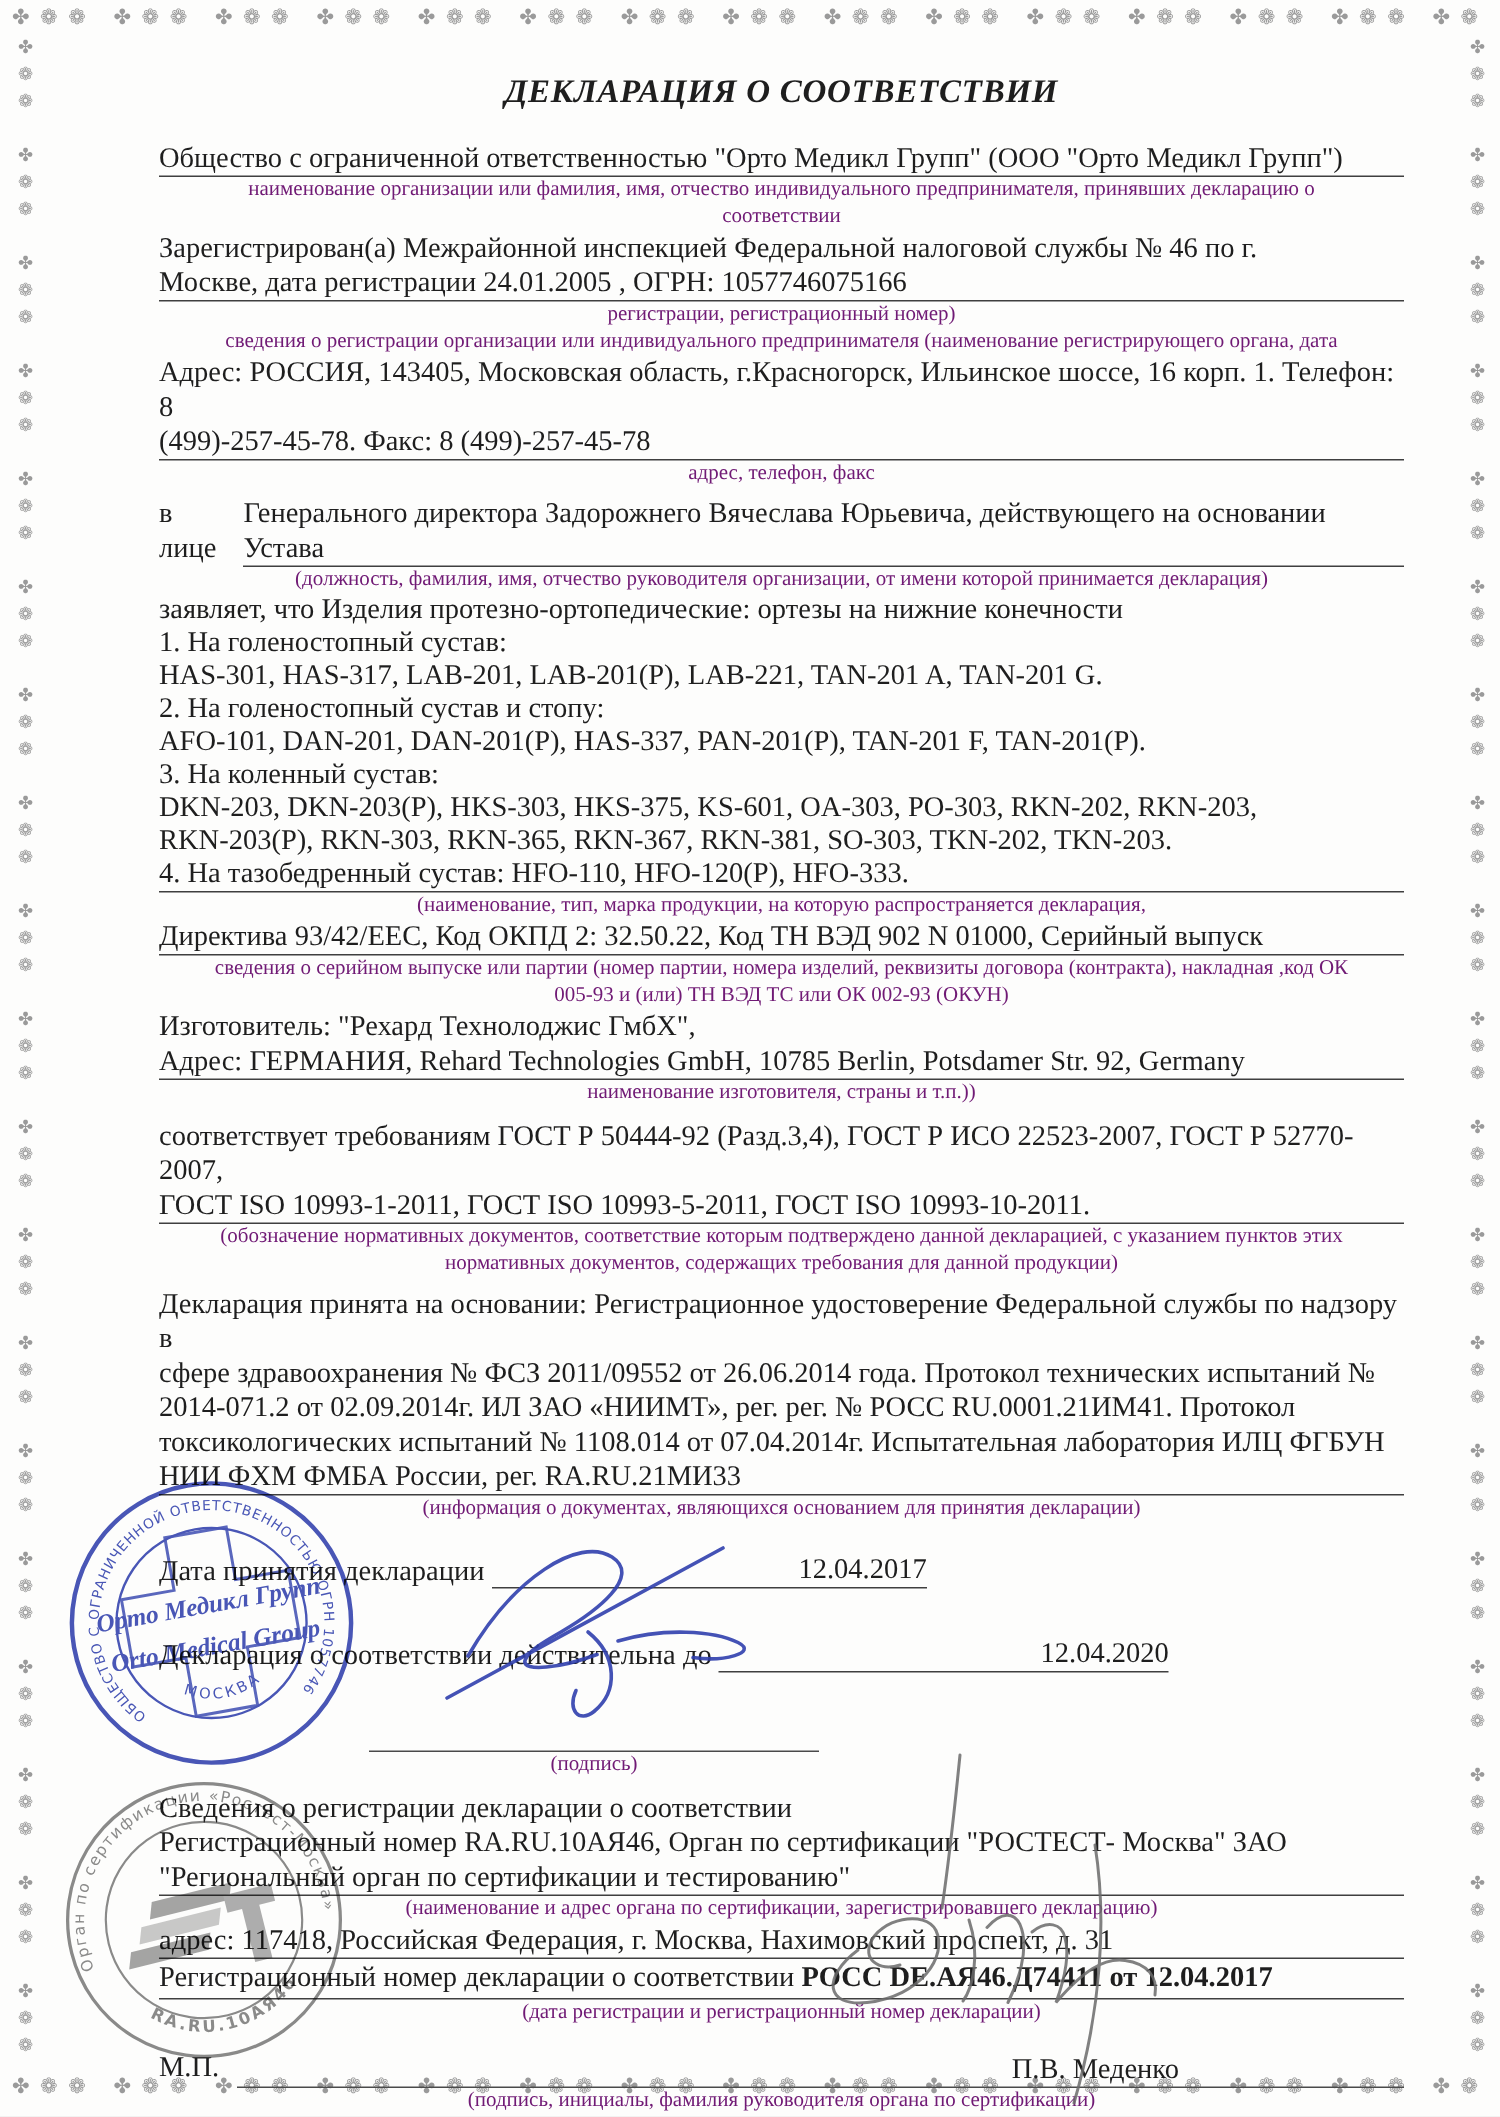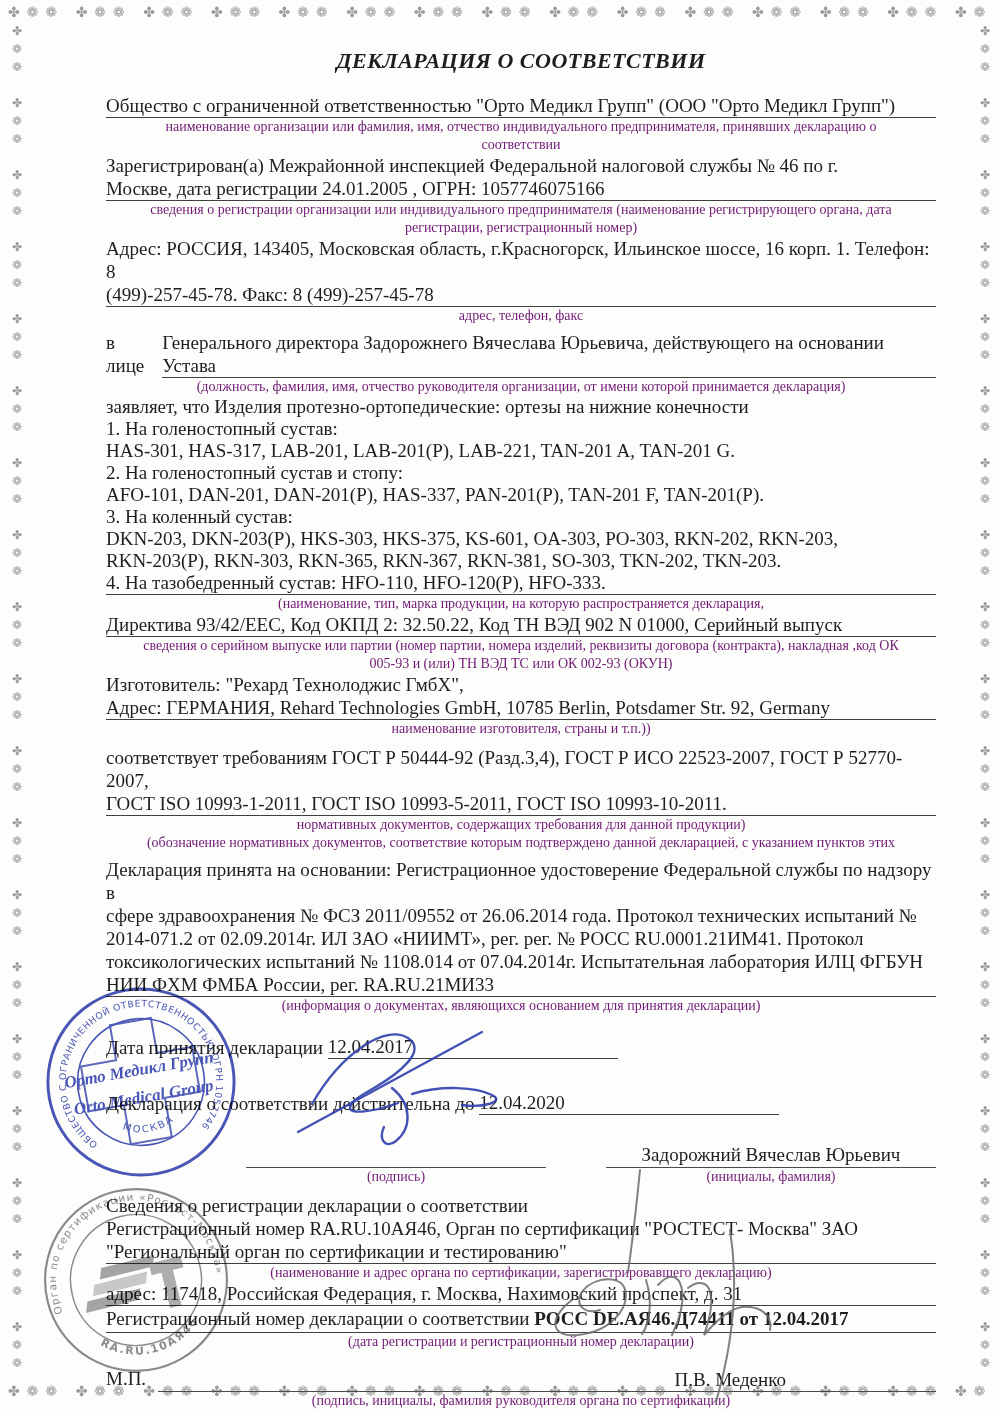--- a/index.html
+++ b/index.html
@@ -21,21 +21,21 @@
 
   .title{font-size:22px; font-weight:bold; text-align:center; letter-spacing:.5px; margin:0 0 20px 0;font-style:italic;}
 
   .ln{font-size:19px; line-height:23px; margin:0;}
   .u{border-bottom:1.6px solid #3f3f3f;}
   .cap{font-size:14px; line-height:18px; text-align:center; margin:0; color:#701a75;}
   .items .ln{line-height:22px;}
   .b{font-weight:bold;}
   .gap6{margin-top:6px;} .gap8{margin-top:8px;} .gap12{margin-top:12px;} .gap32{margin-top:32px;}
 
-  .inline-u{display:inline-block; border-bottom:1.6px solid #3f3f3f; vertical-align:bottom;}
+  .inline-u{display:inline-block; border-bottom:1.6px solid #3f3f3f; vertical-align:bottom;text-align:right;}
   .w290{width:290px;} .w300{width:300px;}
   .flexline{display:flex;}
   .flexline .fill{flex:1 1 auto; border-bottom:1.6px solid #3f3f3f;}
 
   .sigrow{display:flex; margin-top:28px;}
   .sigcol-l{margin-left:140px; width:300px; text-align:center;}
   .sigcol-r{margin-left:auto; width:330px; text-align:center;}
   .sigline{border-bottom:1.4px solid #4a4a4a; height:24px;}
   .signame{font-size:19px; line-height:24px; border-bottom:1.4px solid #4a4a4a;}
 
@@ -59,22 +59,22 @@
 
   <div class="content">
     <p class="title">ДЕКЛАРАЦИЯ О СООТВЕТСТВИИ</p>
 
     <p class="ln u">Общество с ограниченной ответственностью "Орто Медикл Групп"  (ООО "Орто Медикл Групп")</p>
     <p class="cap">наименование организации или фамилия, имя, отчество индивидуального предпринимателя, принявших декларацию о</p>
     <p class="cap">соответствии</p>
 
     <p class="ln">Зарегистрирован(а) Межрайонной инспекцией Федеральной налоговой службы № 46 по г.</p>
     <p class="ln u">Москве, дата регистрации 24.01.2005 , ОГРН: 1057746075166</p>
+    <p class="cap">регистрации, регистрационный номер)</p>
     <p class="cap">сведения о регистрации организации или индивидуального предпринимателя (наименование регистрирующего органа, дата</p>
-    <p class="cap">регистрации, регистрационный номер)</p>
 
     <p class="ln">Адрес: РОССИЯ, 143405, Московская область, г.Красногорск, Ильинское шоссе, 16 корп. 1. Телефон: 8</p>
     <p class="ln u">(499)-257-45-78. Факс: 8 (499)-257-45-78</p>
     <p class="cap">адрес, телефон, факс</p>
 
     <p class="ln flexline gap6"><span>в лице </span>&nbsp;<span class="fill">Генерального директора Задорожнего Вячеслава Юрьевича, действующего на основании Устава</span></p>
     <p class="cap">(должность, фамилия, имя, отчество руководителя организации, от имени которой принимается декларация)</p>
 
     <div class="items">
       <p class="ln">заявляет, что Изделия протезно-ортопедические: ортезы на нижние конечности</p>
@@ -92,42 +92,38 @@
     <p class="ln u">Директива 93/42/ЕЕС, Код ОКПД 2:  32.50.22, Код ТН ВЭД 902 N 01000, Серийный выпуск</p>
     <p class="cap">сведения о серийном выпуске или партии (номер партии, номера изделий, реквизиты договора (контракта), накладная ,код ОК</p>
     <p class="cap">005-93 и (или) ТН ВЭД ТС или ОК 002-93 (ОКУН)</p>
 
     <p class="ln">Изготовитель: "Рехард Технолоджис ГмбХ",</p>
     <p class="ln u">Адрес: ГЕРМАНИЯ, Rehard Technologies GmbH, 10785 Berlin, Potsdamer Str. 92, Germany</p>
     <p class="cap">наименование изготовителя, страны и т.п.))</p>
 
     <p class="ln gap8">соответствует требованиям ГОСТ Р 50444-92 (Разд.3,4), ГОСТ Р ИСО 22523-2007, ГОСТ Р 52770-2007,</p>
     <p class="ln u">ГОСТ  ISO 10993-1-2011, ГОСТ  ISO 10993-5-2011, ГОСТ  ISO 10993-10-2011.</p>
+    <p class="cap">(обозначение нормативных документов, соответствие которым подтверждено данной декларацией, с указанием пунктов этих</p>
     <p class="cap">нормативных документов, содержащих требования для данной продукции)</p>
-    <p class="cap">(обозначение нормативных документов, соответствие которым подтверждено данной декларацией, с указанием пунктов этих</p>
 
     <p class="ln gap6">Декларация принята на основании: Регистрационное удостоверение Федеральной службы по надзору в</p>
     <p class="ln">сфере здравоохранения № ФСЗ 2011/09552 от 26.06.2014 года. Протокол  технических испытаний №</p>
     <p class="ln">2014-071.2 от 02.09.2014г. ИЛ ЗАО «НИИМТ», рег. рег. № РОСС RU.0001.21ИМ41. Протокол</p>
     <p class="ln">токсикологических испытаний № 1108.014 от 07.04.2014г. Испытательная лаборатория ИЛЦ ФГБУН</p>
     <p class="ln u">НИИ ФХМ ФМБА России, рег. RA.RU.21МИ33</p>
     <p class="cap">(информация о документах, являющихся основанием для принятия декларации)</p>
 
     <p class="ln gap12" style="margin-top:20px;"><span>Дата принятия декларации </span><span class="inline-u w290">12.04.2017</span></p>
 
     <p class="ln gap32"><span>Декларация о соответствии действительна до </span><span class="inline-u w300">12.04.2020</span></p>
 
     <div class="sigrow">
       <div class="sigcol-l">
         <div class="sigline"></div>
         <p class="cap">(подпись)</p>
-      </div>
-      <div class="sigcol-r">
-        <p class="signame" style="margin:0;">Задорожний Вячеслав Юрьевич</p>
-        <p class="cap">(инициалы, фамилия)</p>
       </div>
     </div>
 
     <p class="ln gap8">Сведения о регистрации декларации о соответствии</p>
     <p class="ln">Регистрационный номер RA.RU.10АЯ46, Орган по сертификации "РОСТЕСТ- Москва" ЗАО</p>
     <p class="ln u">"Региональный орган по сертификации и тестированию"</p>
     <p class="cap">(наименование и адрес органа по сертификации, зарегистрировавшего декларацию)</p>
     <p class="ln u">адрес: 117418, Российская Федерация, г. Москва, Нахимовский проспект, д. 31</p>
     <p class="ln u" style="line-height:26px;"><span>Регистрационный номер декларации о соответствии </span><span class="b">РОСС DE.АЯ46.Д74411 от 12.04.2017</span></p>
     <p class="cap">(дата регистрации и регистрационный номер декларации)</p>

